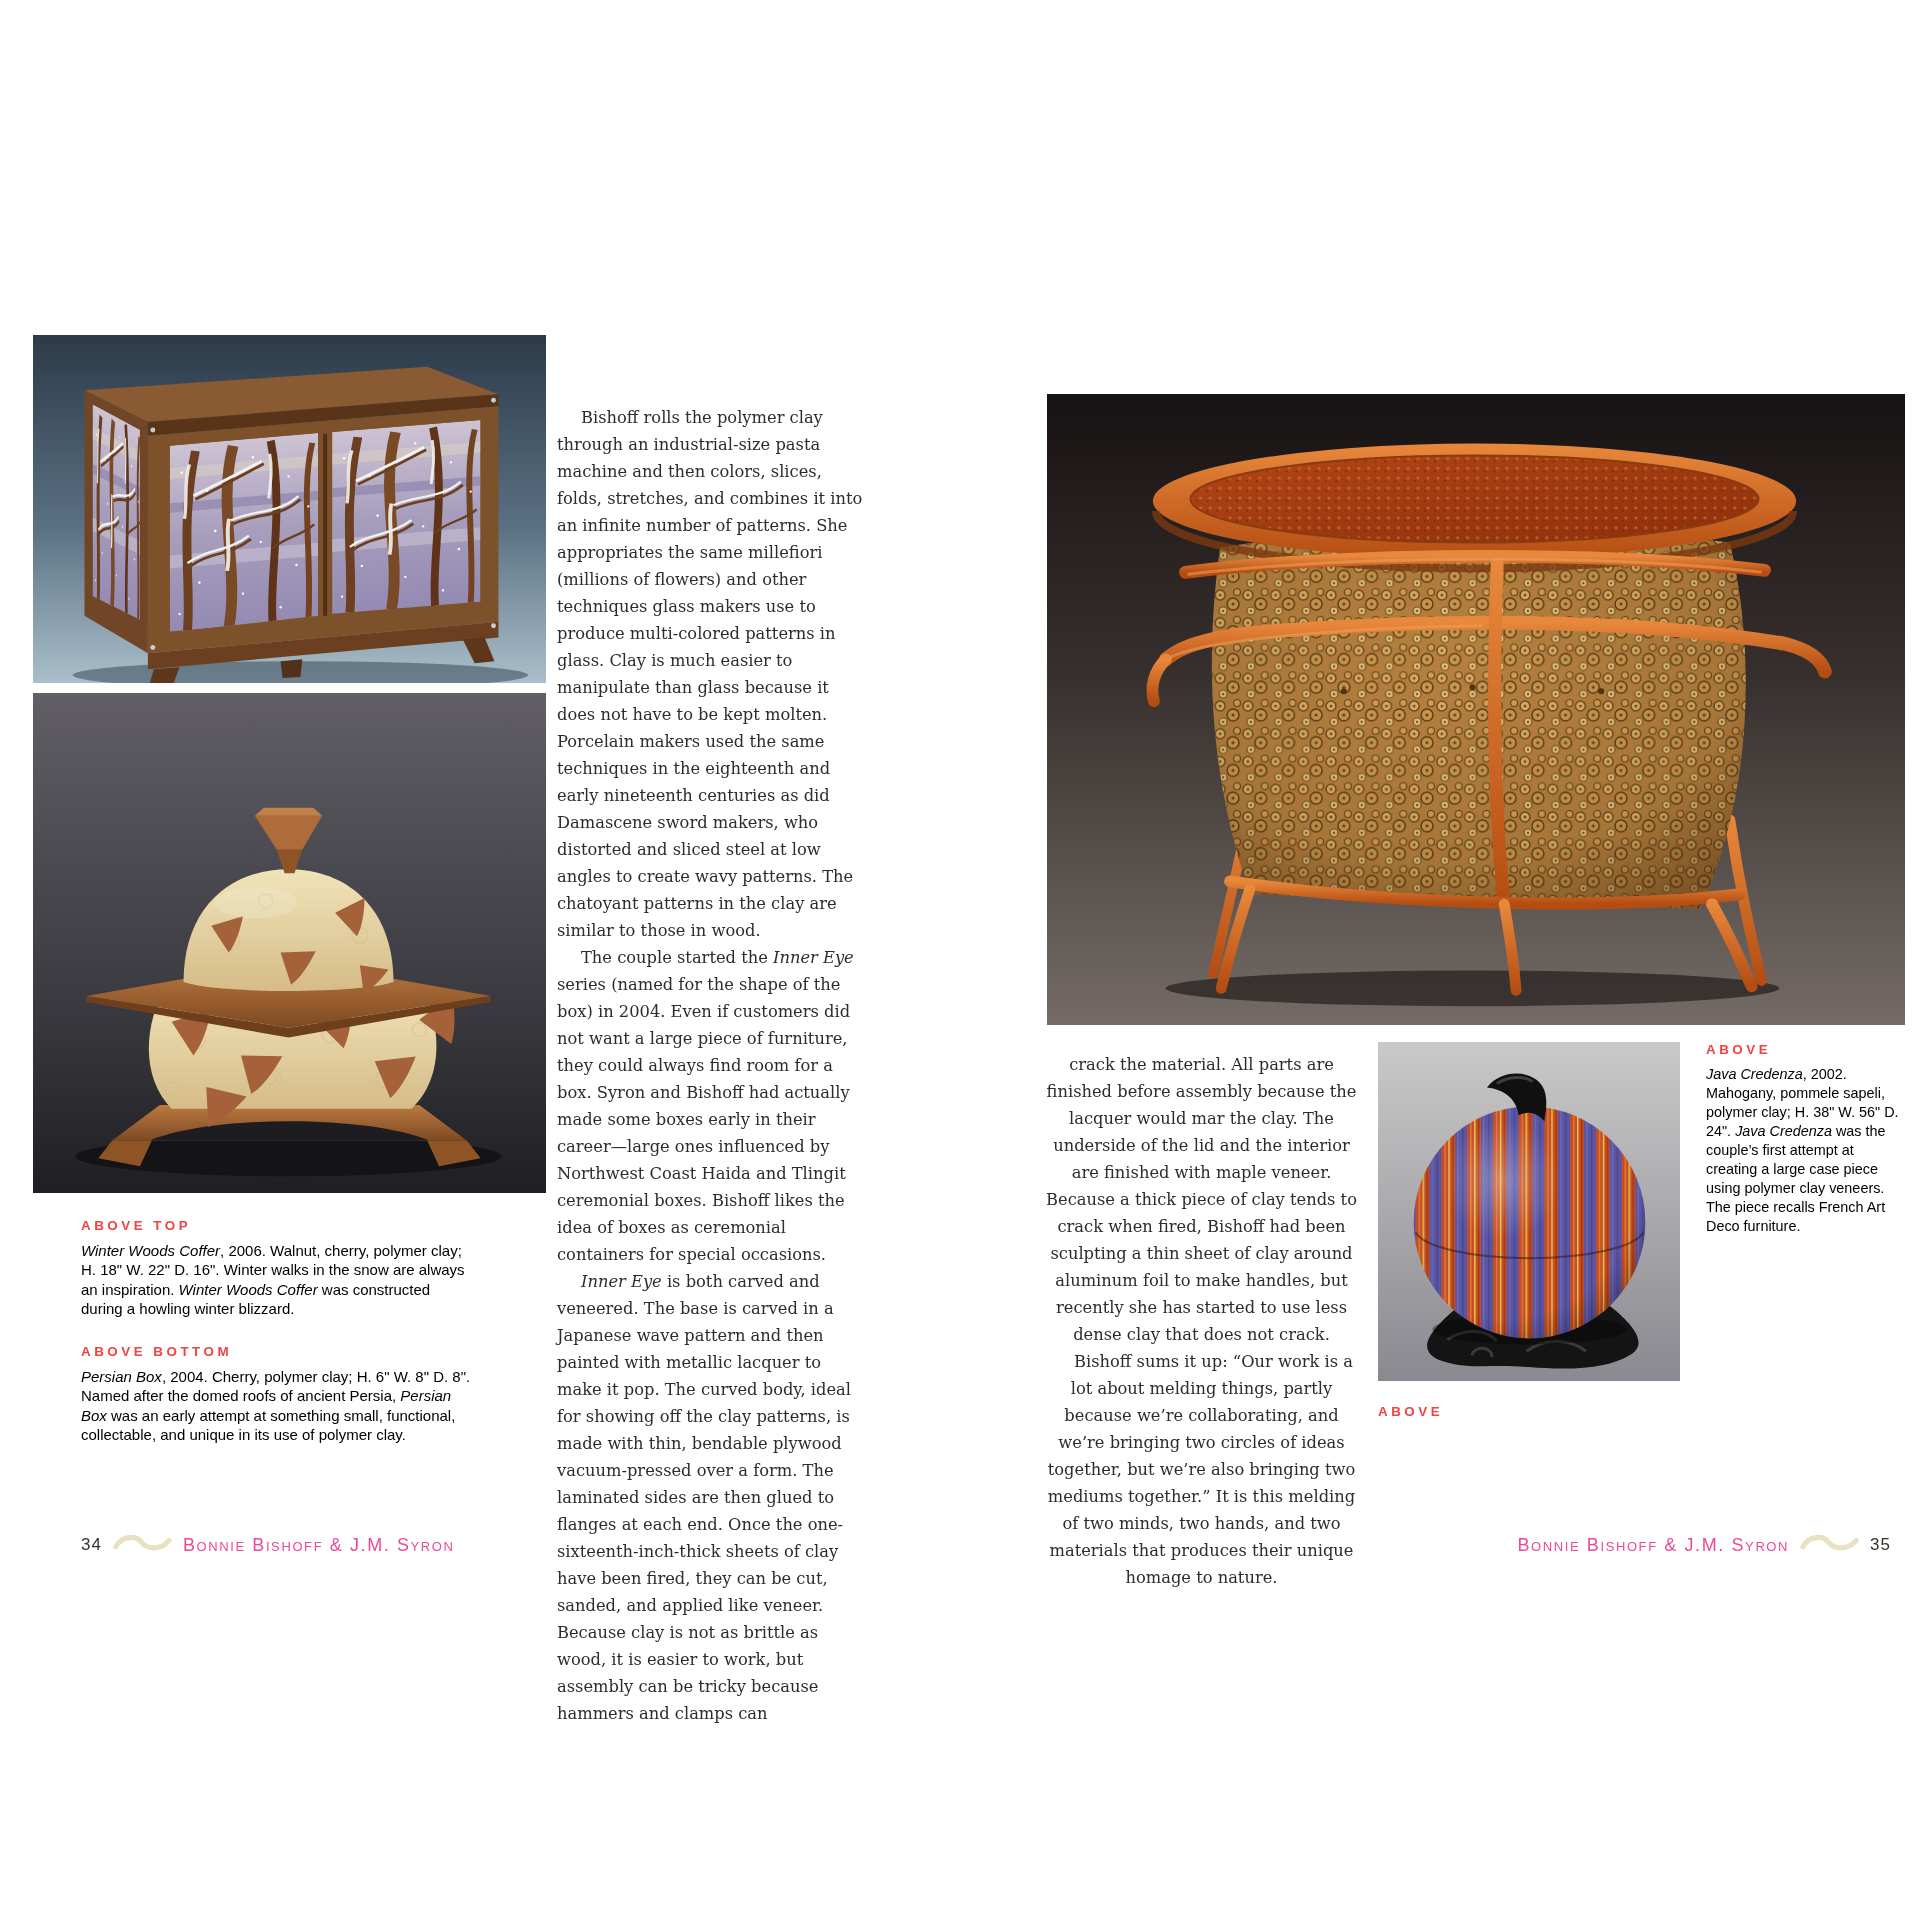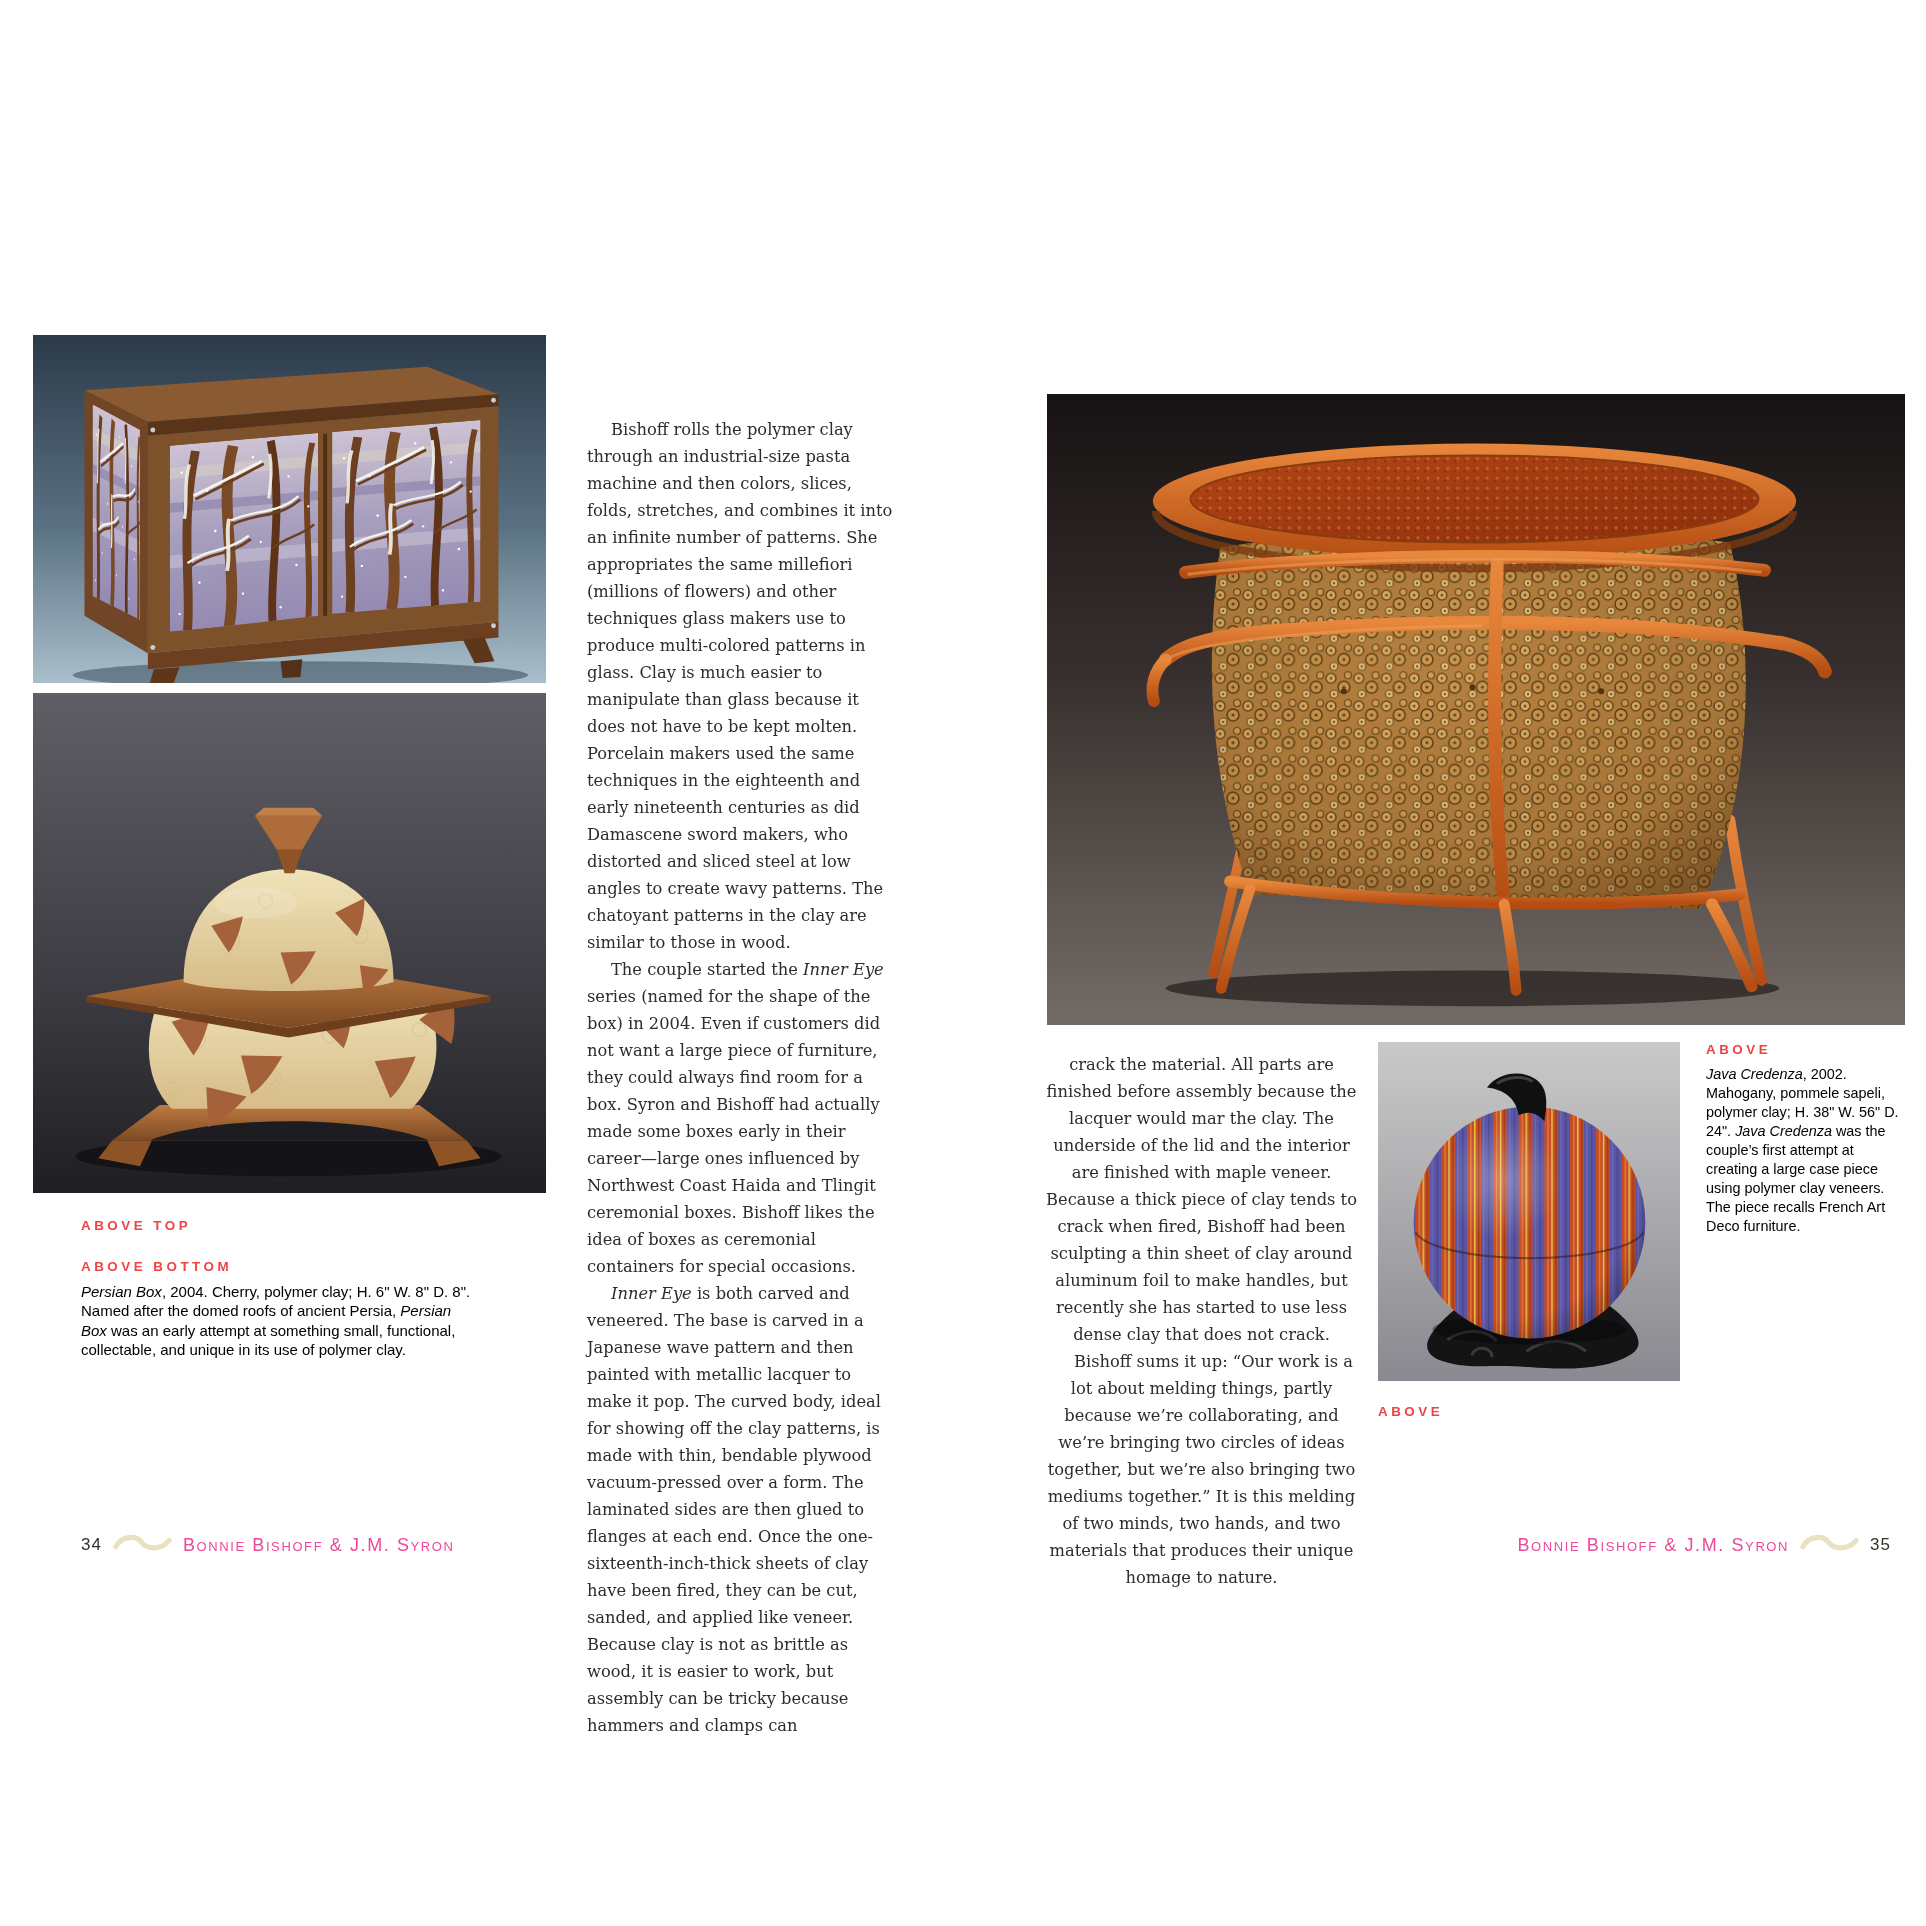--- a/index.html
+++ b/index.html
@@ -195,28 +195,29 @@
 
   <polygon points="246,158 272,158 264,182 254,182" fill="#8e5426"></polygon>
   <polygon points="224,124 292,124 272,158 246,158" fill="#ad6c3a"></polygon>
   <polygon points="233,116 283,116 292,124 224,124" fill="#c08048"></polygon>
 </svg>
 </div>
 
 <div class="abs" style="left:81px;top:1218px;width:394px;">
   <div class="cap-block">
     <p class="cap-head">ABOVE TOP</p>
+    <p class="caption" style="margin:0;"><i>Winter Woods Coffer</i><span>, 2006. Walnut, cherry, polymer clay; H. 18" W. 22" D. 16". Winter walks in the snow are always an inspiration. </span><i>Winter Woods Coffer</i><span> was constructed during a howling winter blizzard.</span></p>
   </div>
   <div class="cap-block">
     <p class="cap-head">ABOVE BOTTOM</p>
     <p class="caption" style="margin:0;"><i>Persian Box</i><span>, 2004. Cherry, polymer clay; H. 6" W. 8" D. 8". Named after the domed roofs of ancient Persia, </span><i>Persian Box</i><span> was an early attempt at something small, functional, collectable, and unique in its use of polymer clay.</span></p>
   </div>
 </div>
 
-<div class="abs bodycol" style="left:587px;top:404px;width:309px;margin-top:12px;">
+<div class="abs bodycol" style="left:557px;top:404px;width:309px;">
   <p class="indent">Bishoff rolls the polymer clay through an industrial-size pasta machine and then colors, slices, folds, stretches, and combines it into an infinite number of patterns. She appropriates the same millefiori (millions of flowers) and other techniques glass makers use to produce multi-colored patterns in glass. Clay is much easier to manipulate than glass because it does not have to be kept molten. Porcelain makers used the same techniques in the eighteenth and early nineteenth centuries as did Damascene sword makers, who distorted and sliced steel at low angles to create wavy patterns. The chatoyant patterns in the clay are similar to those in wood.</p>
   <p class="indent"><span>The couple started the </span><i>Inner Eye</i><span> series (named for the shape of the box) in 2004. Even if customers did not want a large piece of furniture, they could always find room for a box. Syron and Bishoff had actually made some boxes early in their career—large ones influenced by Northwest Coast Haida and Tlingit ceremonial boxes. Bishoff likes the idea of boxes as ceremonial containers for special occasions.</span></p>
   <p class="indent"><i>Inner Eye</i><span> is both carved and veneered. The base is carved in a Japanese wave pattern and then painted with metallic lacquer to make it pop. The curved body, ideal for showing off the clay patterns, is made with thin, bendable plywood vacuum-pressed over a form. The laminated sides are then glued to flanges at each end. Once the one-sixteenth-inch-thick sheets of clay have been fired, they can be cut, sanded, and applied like veneer. Because clay is not as brittle as wood, it is easier to work, but assembly can be tricky because hammers and clamps can</span></p>
 </div>
 
 <div class="photo" style="left:1047px;top:394px;width:858px;height:631px;">
 <svg viewBox="0 0 867 637" preserveAspectRatio="none">
   <defs>
     <linearGradient id="jcBg" x1="0" y1="0" x2="0" y2="1">
       <stop offset="0" stop-color="#171213"></stop>

